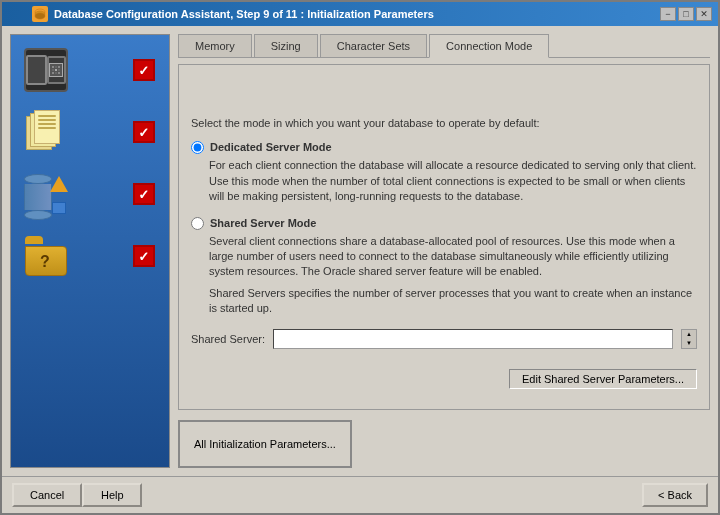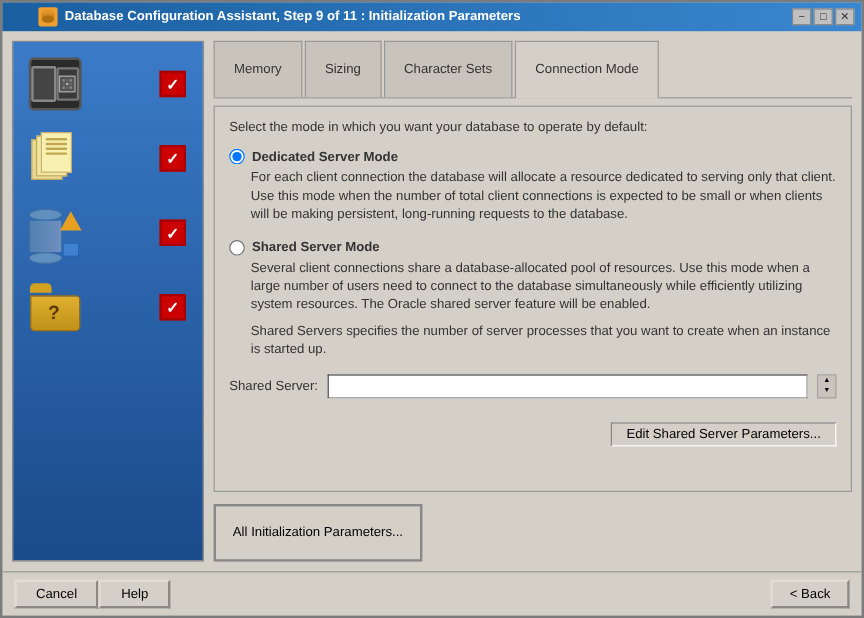--- a/index.html
+++ b/index.html
@@ -153,21 +153,21 @@
       display: flex;
       flex-direction: column;
       gap: 6px;
     }
     .tabs-row {
       display: flex;
       gap: 0;
       border-bottom: 1px solid #999;
     }
     .tab {
-      padding: 17px 16px;
+      padding: 5px 16px;
       background: #c8c4bc;
       border: 1px solid #999;
       border-bottom: none;
       cursor: pointer;
       font-size: 11px;
       color: #333;
       margin-right: 2px;
     }
     .tab.active {
       background: #d4d0c8;
@@ -182,27 +182,28 @@
       border: 1px solid #999;
       background: #d4d0c8;
       padding: 10px 12px;
       overflow-y: auto;
     }
     .description-text {
       font-size: 11px;
       color: #333;
       margin-bottom: 10px;
       line-height: 1.4;
+      margin-top: 41px;
     }
     .radio-section {
       margin-bottom: 12px;
     }
     .radio-label {
       display: flex;
-      align-items: center;
+      align-items: flex-start;
       gap: 6px;
       margin-bottom: 4px;
       cursor: pointer;
     }
     .radio-label input[type="radio"] {
       margin: 0;
     }
     .radio-title {
       font-size: 11px;
       font-weight: bold;

